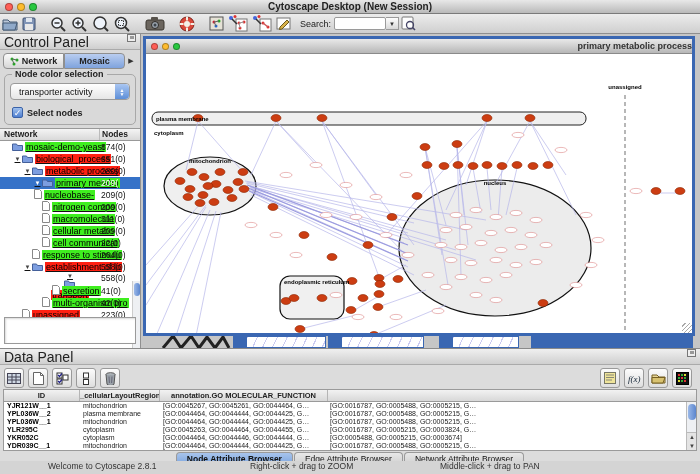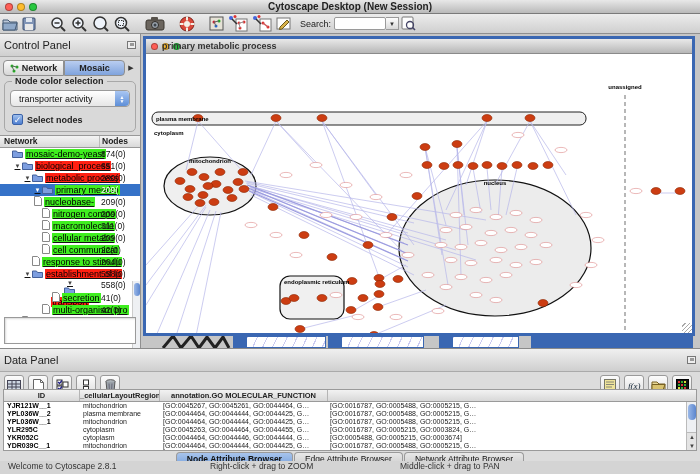--- a/index.html
+++ b/index.html
@@ -23,22 +23,22 @@
   .sep { width:10px; }
   .search-lbl { font-size:9px; margin:0 3px 0 6px; color:#222; }
   .search-box { width:52px; height:13px; background:#fff; border:1px solid #9a9a9a; border-radius:2px; font-size:8px; padding:0 2px; }
   .dd-arrow { width:13px; height:13px; background:linear-gradient(#fdfdfd,#d8d8d8); border:1px solid #9a9a9a; border-left:none; display:flex; align-items:center; justify-content:center; font-size:6px; color:#333; }
 
   
   .main { position:absolute; left:0; top:34px; width:700px; height:314px; display:flex; }
 
   
   .cpanel { width:141px; height:314px; background:#d9d9d9; border-right:1px solid #909090; position:relative; }
-  .panel-hdr { height:23px; background:linear-gradient(#f0f0f0,#cfcfcf); border-bottom:1px solid #aaa;
-    display:flex; align-items:center; justify-content:space-between; padding:0 4px; font-size:11px; color:#222; }
+  .panel-hdr { height:16px; background:linear-gradient(#f0f0f0,#cfcfcf); border-bottom:1px solid #aaa;
+    display:flex; justify-content:space-between; padding:0 4px; font-size:14px; color:#222; }
   .float-ico { width:9px; height:8px; border:1px solid #777; background:#eee; position:relative; }
   .float-ico:after{ content:""; position:absolute; right:1px; top:1px; width:4px; height:3px; background:#999; }
   .cp-tabs { display:flex; align-items:center; padding:3px 3px 2px 3px; }
   .cp-tab { flex:1; height:16px; display:flex; align-items:center; justify-content:center; gap:3px;
     border:1px solid #8f8f8f; background:linear-gradient(#fbfbfb,#d6d6d6); font-size:9px; font-weight:bold; color:#222; }
   .cp-tab.first{ border-radius:4px 0 0 4px; }
   .cp-tab.sel { background:linear-gradient(#b9cdf0,#7fa3dd); border-radius:0 4px 4px 0; }
   .cp-tab-more { width:12px; height:16px; display:flex; align-items:center; justify-content:center; font-size:7px; color:#333; }
   .groupbox { margin:3px 4px; border:1px solid #a8a8a8; border-radius:5px; padding:8px 5px 5px 5px; position:relative; }
   .groupbox .gb-title { position:absolute; top:-6px; left:7px; background:#d9d9d9; padding:0 3px; font-size:9px; font-weight:bold; color:#222; }
@@ -69,21 +69,21 @@
   .trow.sel .tcount { color:#fff; }
   .tree-scroll { position:absolute; right:0; top:0; width:8px; height:209px; background:#eef0f3; border-left:1px solid #ccc; }
   .tree-thumb { position:absolute; left:1px; top:15px; width:6px; height:13px; border-radius:3px; background:linear-gradient(90deg,#9ab8e8,#5c86ce); }
   .birdseye { position:absolute; left:4px; right:4px; top:283px; bottom:4px; background:#fff; border:1px solid #9a9a9a; box-shadow:inset 1px 1px 2px rgba(0,0,0,.15); }
 
   
   .desk { flex:1; position:relative; background:#c6c6c6; }
   .iframe-win { position:absolute; left:2px; top:2px; width:552px; height:300px; border:3px solid #3a67b2; background:#fff; }
   .iframe-title { height:15px; background:linear-gradient(#e9e9e9,#b7b7b7); border-bottom:1px solid #8a8a8a; position:relative; display:flex; align-items:center; }
   .iframe-title .lights .light{ width:7px; height:7px; }
-  .iframe-title .t { position:absolute; left:16px; right:0; text-align:left; font-size:9px; font-weight:bold; color:#333; }
+  .iframe-title .t { position:absolute; left:16px; right:0; text-align:right; font-size:9px; font-weight:bold; color:#333; }
   .netcanvas { position:absolute; left:0; top:16px; right:0; bottom:0; background:#fff; overflow:hidden; }
   .grip { position:absolute; right:0; bottom:0; width:10px; height:10px;
     background:repeating-linear-gradient(135deg,#fff 0 2px,#aaa 2px 3px); }
   .strip { position:absolute; left:0; bottom:0; width:100%; height:12px; }
   .strip .zig { position:absolute; left:20px; bottom:0; }
   .bluechip { position:absolute; bottom:0; height:12px; background:#3a67b2; }
   .thumbwin { position:absolute; bottom:0; height:12px; background:#fff; border:1px solid #3a67b2;
     background-image:repeating-linear-gradient(115deg, rgba(160,160,230,.55) 0 1px, transparent 1px 9px); }
 
   
@@ -101,21 +101,21 @@
   .dt-scroll { position:absolute; right:0; top:12px; bottom:0; width:10px; background:#eef0f3; border-left:1px solid #bbb; }
   .dt-thumb { position:absolute; left:1px; top:2px; width:8px; height:16px; border-radius:4px; background:linear-gradient(90deg,#9ab8e8,#5c86ce); }
   .dt-arrows { position:absolute; left:0; bottom:0; width:10px; height:18px; border-top:1px solid #bbb; font-size:6px; color:#444; text-align:center; line-height:9px; background:#e4e4e4; }
   .dp-tabs { position:absolute; left:0; right:0; top:103px; height:13px; display:flex; justify-content:center; gap:1px; }
   .dp-tab { height:13px; padding:0 10px; font-size:8.5px; line-height:13px; color:#111;
     border:1px solid #9a9a9a; border-bottom:none; border-radius:4px 4px 0 0; background:linear-gradient(#e8e8e8,#cfcfcf); }
   .dp-tab.sel { background:linear-gradient(#a8c4ec,#7ba4de); font-weight:bold; }
 
   
   .statusbar { position:absolute; left:0; top:461px; width:700px; height:13px; background:#d4d4d4; font-size:8.5px; color:#333; }
-  .statusbar span { position:absolute; top:0; }
+  .statusbar span { position:absolute; top:0;margin-left:40px; }
 </style>
 </head>
 <body>
 
 <div class="titlebar">
   <div class="lights">
     <div class="light l-red"></div>
     <div class="light l-yel"></div>
     <div class="light l-grn"></div>
   </div>

